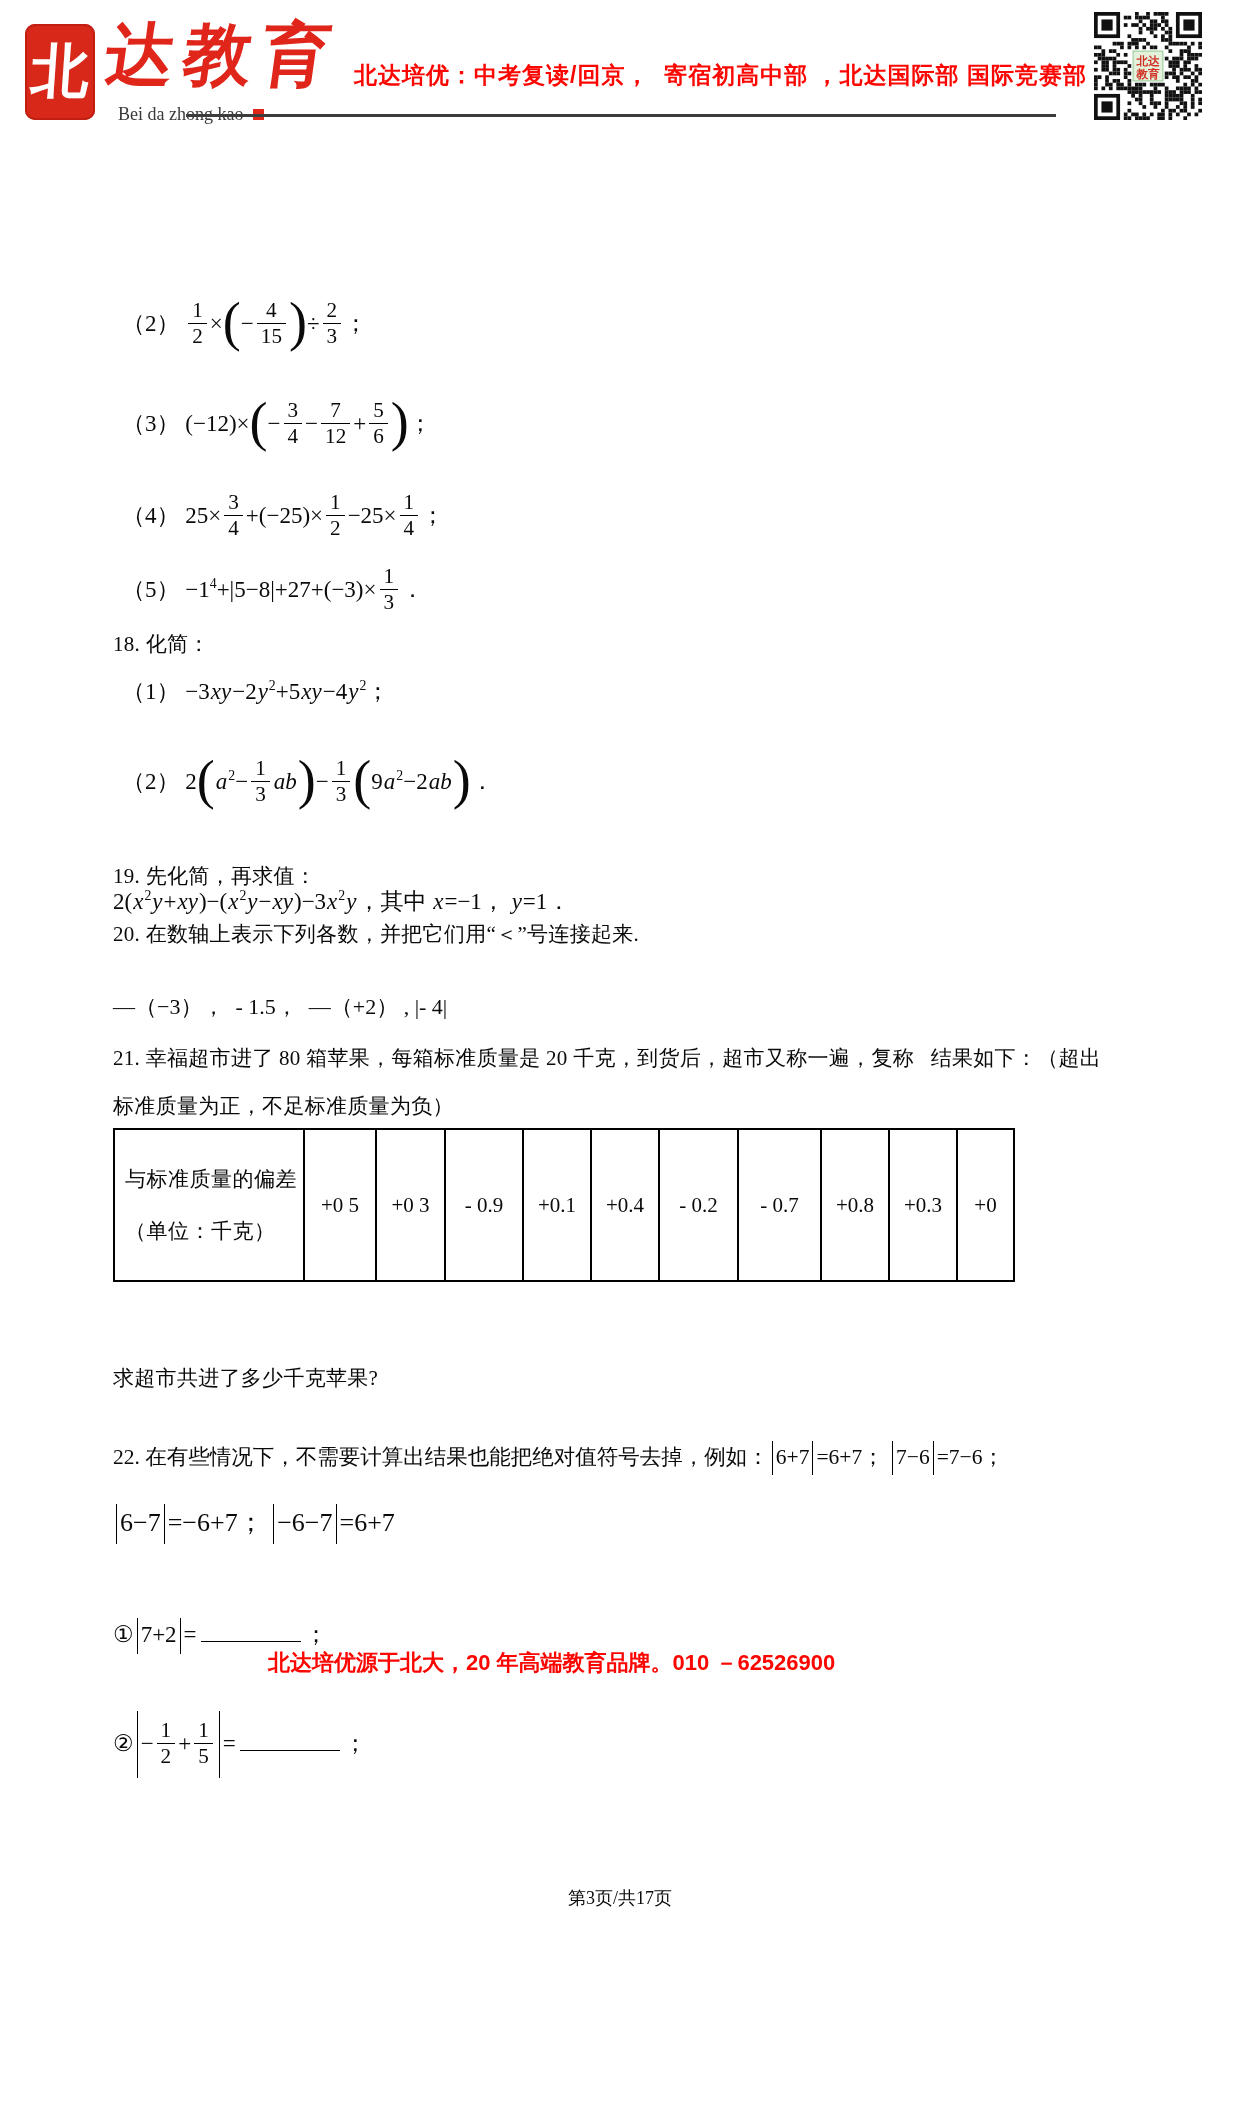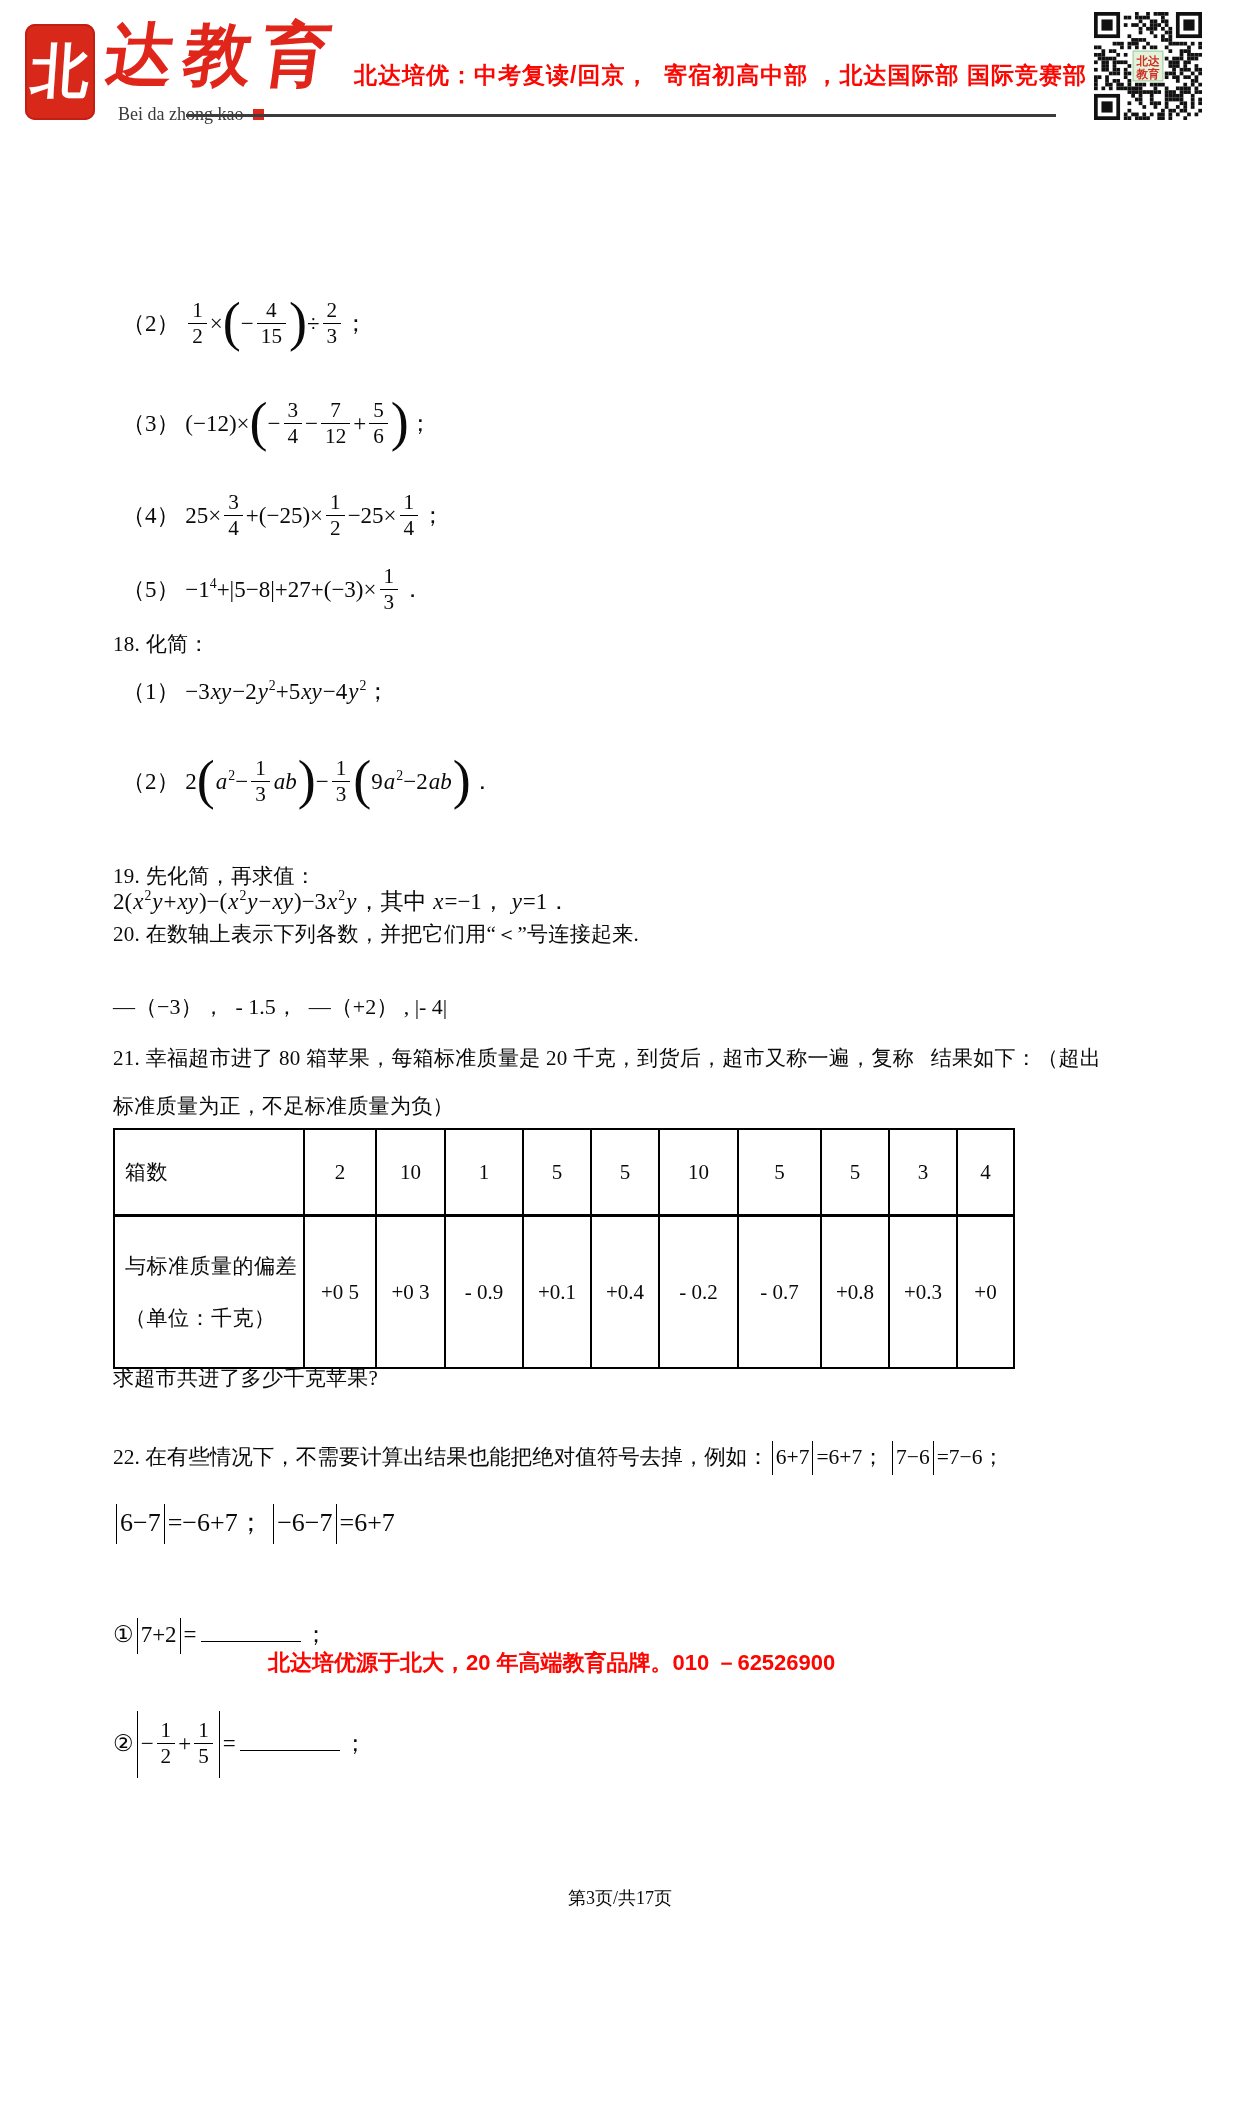--- a/index.html
+++ b/index.html
@@ -383,33 +383,20 @@
         <col style="width:78px">
       <col style="width:68px">
         <col style="width:68px">
         <col style="width:79px">
         <col style="width:83px">
       <col style="width:68px">
         <col style="width:68px">
         <col style="width:57px">
     </colgroup>
     <tbody>
-        <tr class="r1">
-      <td class="lab">箱数</td>
-      <td>2</td>
-      <td>10</td>
-      <td>1</td>
-      <td>5</td>
-      <td>5</td>
-      <td>10</td>
-      <td>5</td>
-      <td>5</td>
-      <td>3</td>
-      <td>4</td>
-    </tr>
     <tr class="r2">
       <td class="lab">与标准质量的偏差（单位：千克）</td>
       <td>+0 5</td>
       <td>+0 3</td>
       <td>- 0.9</td>
       <td>+0.1</td>
       <td>+0.4</td>
       <td>- 0.2</td>
       <td>- 0.7</td>
       <td>+0.8</td>

